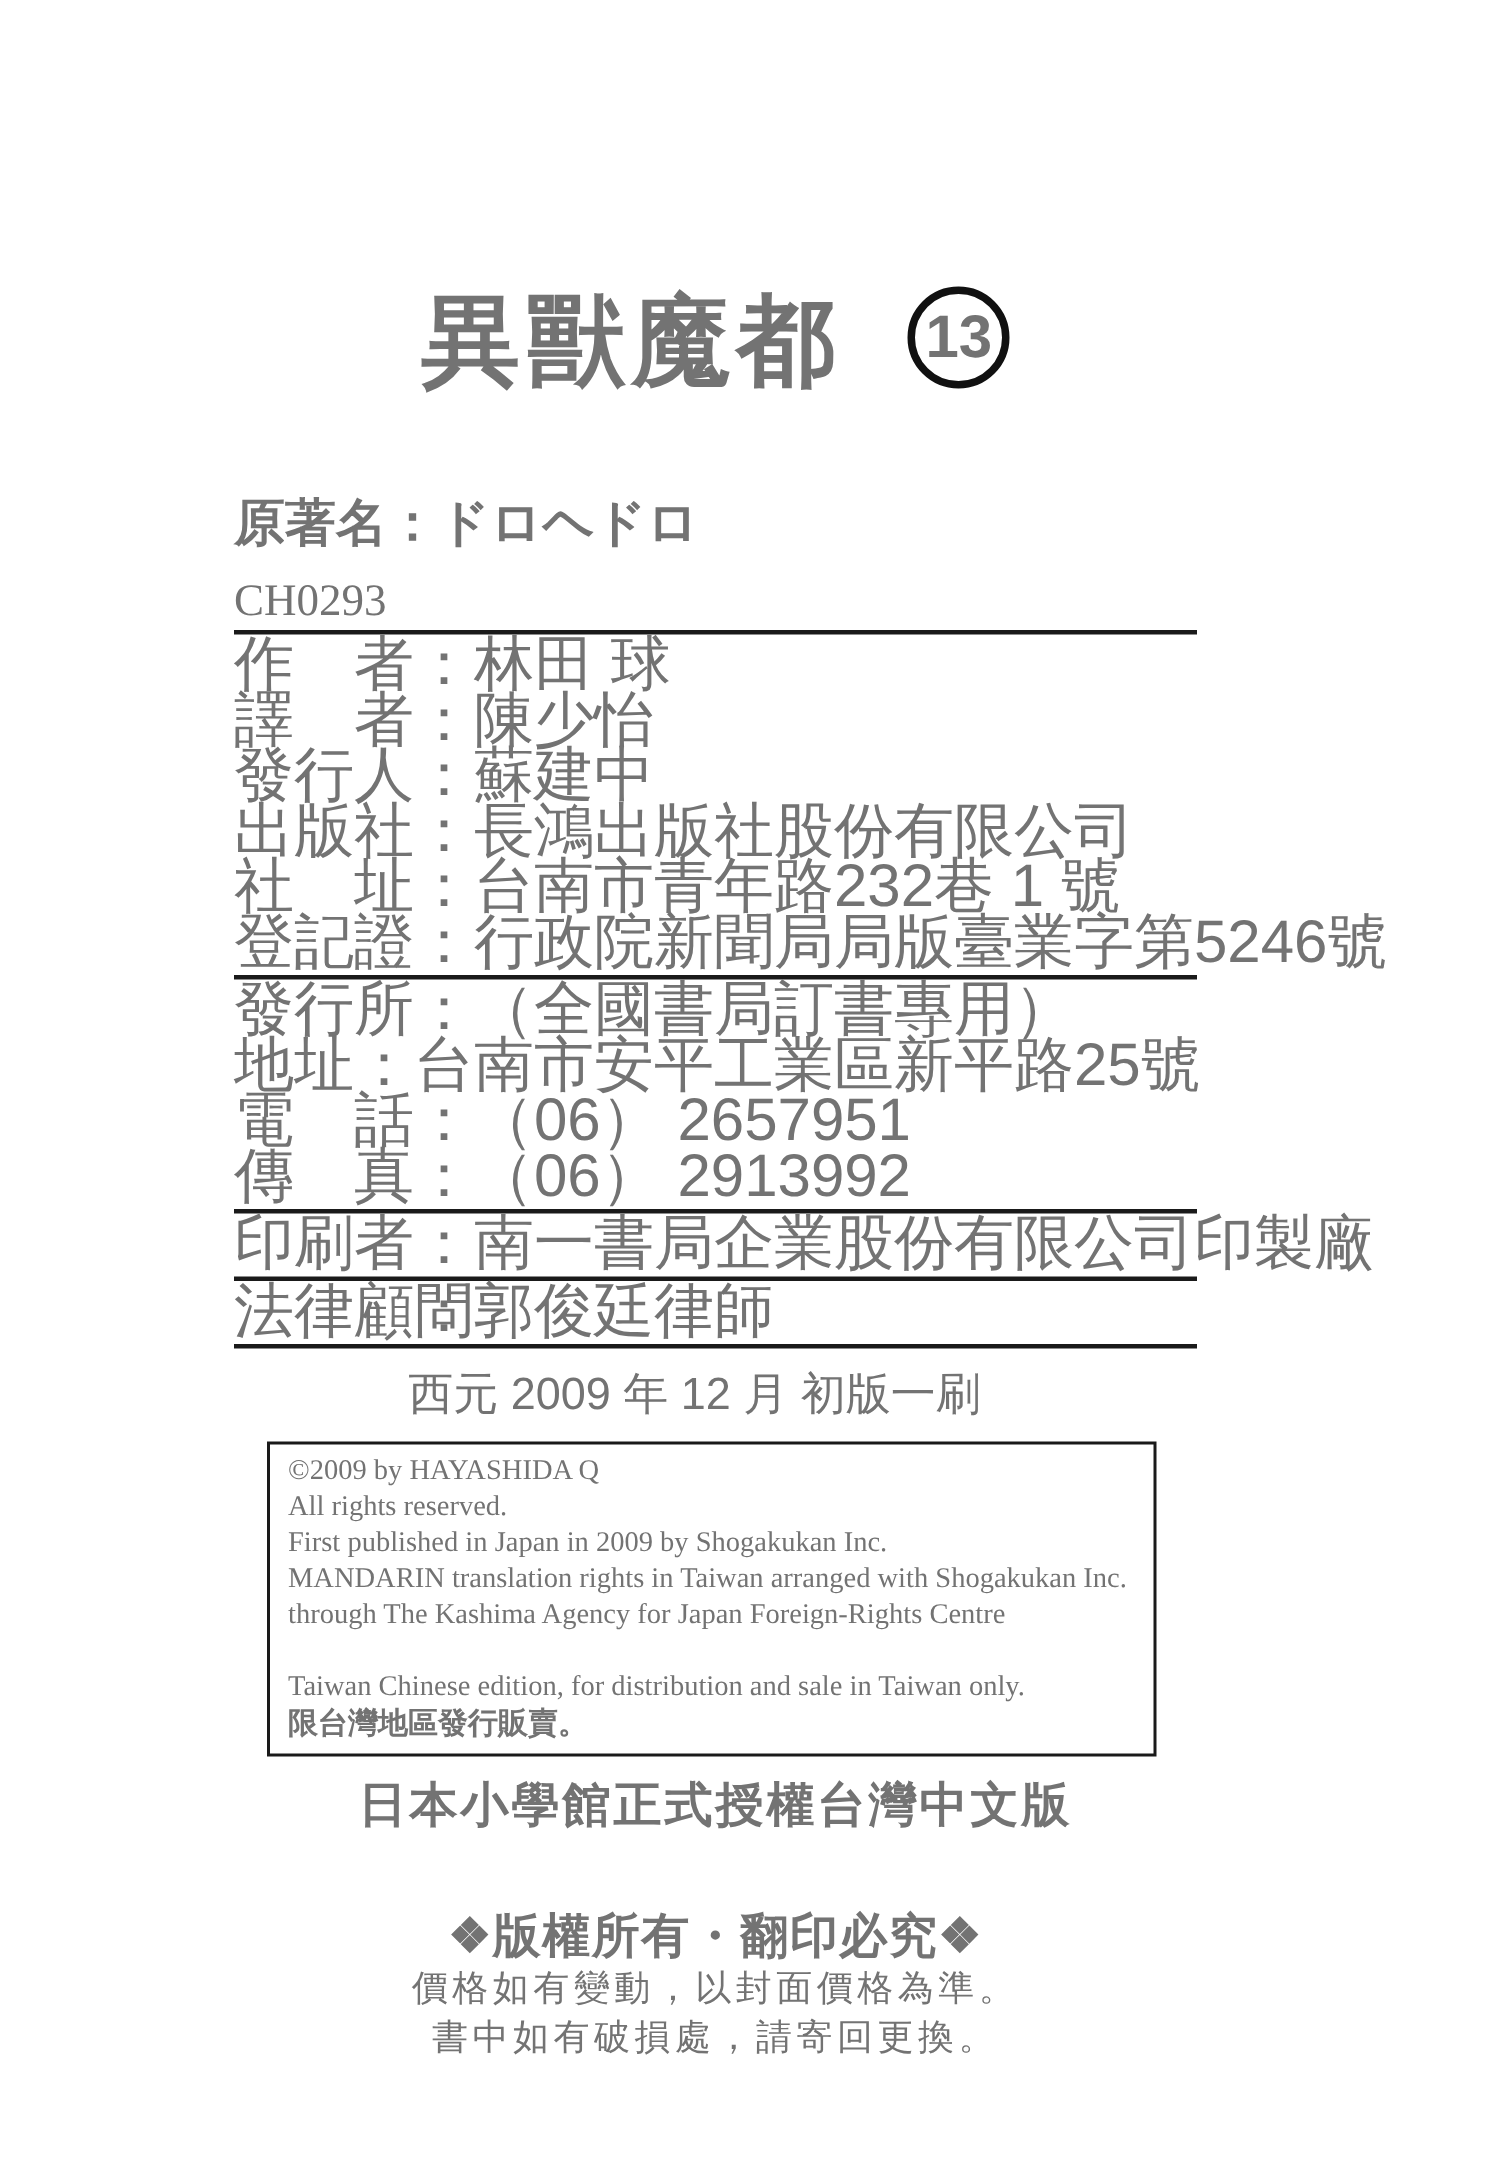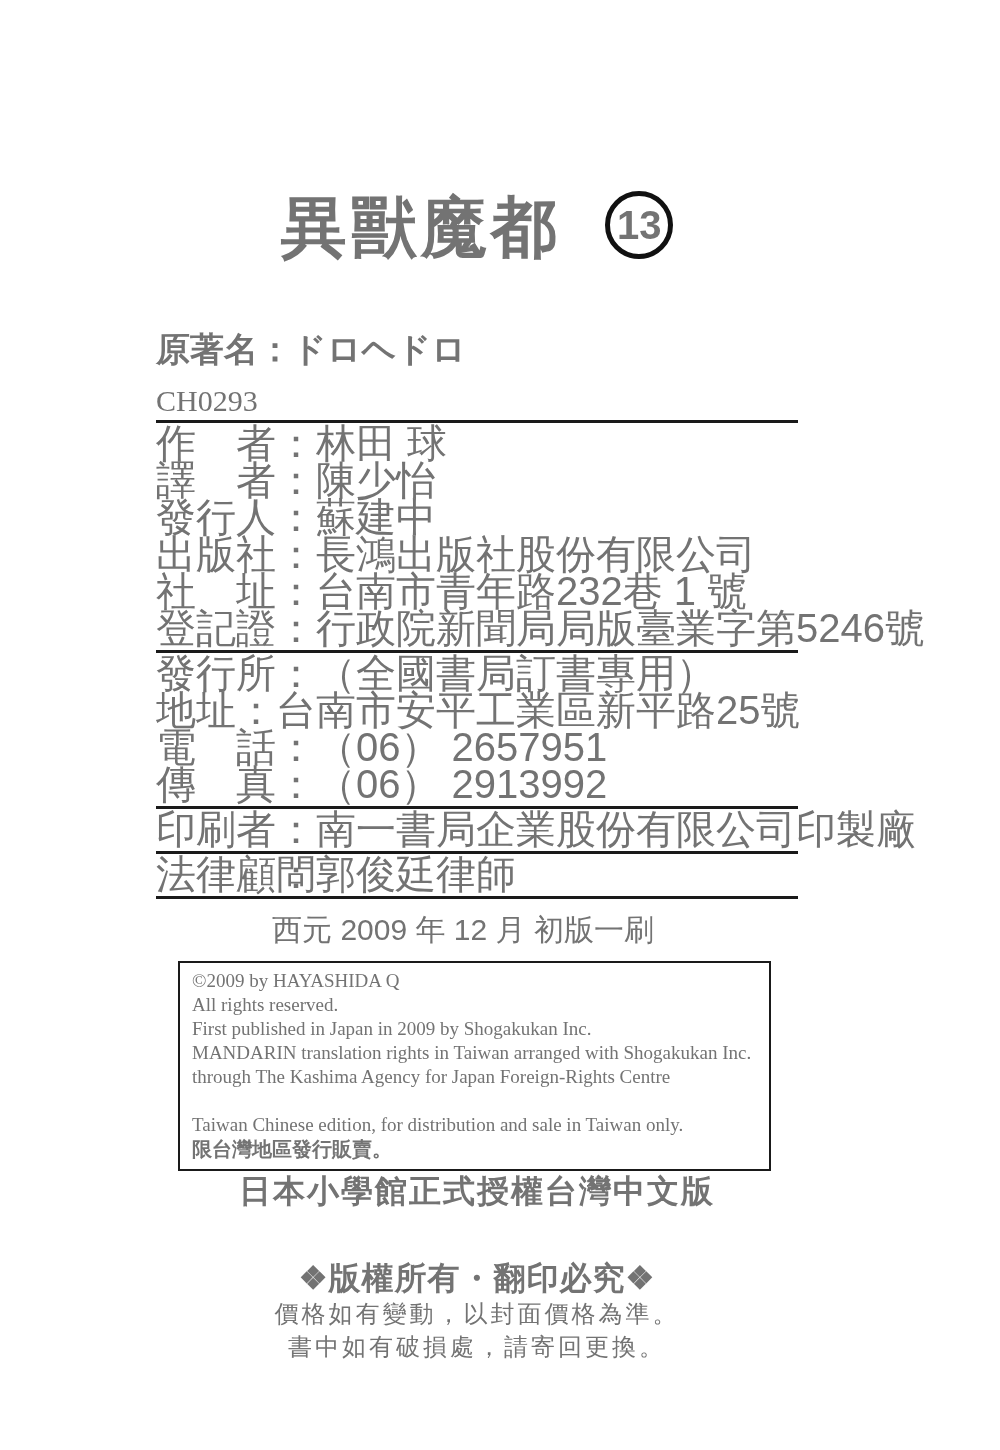--- a/index.html
+++ b/index.html
@@ -108,20 +108,21 @@
   .copyright-box .box-line { min-height: 24px; }
   .copyright-box .box-line.cjk {
     font-family: "Liberation Sans", sans-serif;
     font-size: 20px;
     font-weight: 600;
   }
 
   
   .footer { text-align: center; }
   .footer-license {
+    margin-top: 12px;
     font-size: 32px;
     font-weight: 700;
     letter-spacing: 2px;
     line-height: 40px;
   }
   .footer-rights {
     font-size: 32px;
     font-weight: 700;
     letter-spacing: 1px;
     line-height: 40px;

